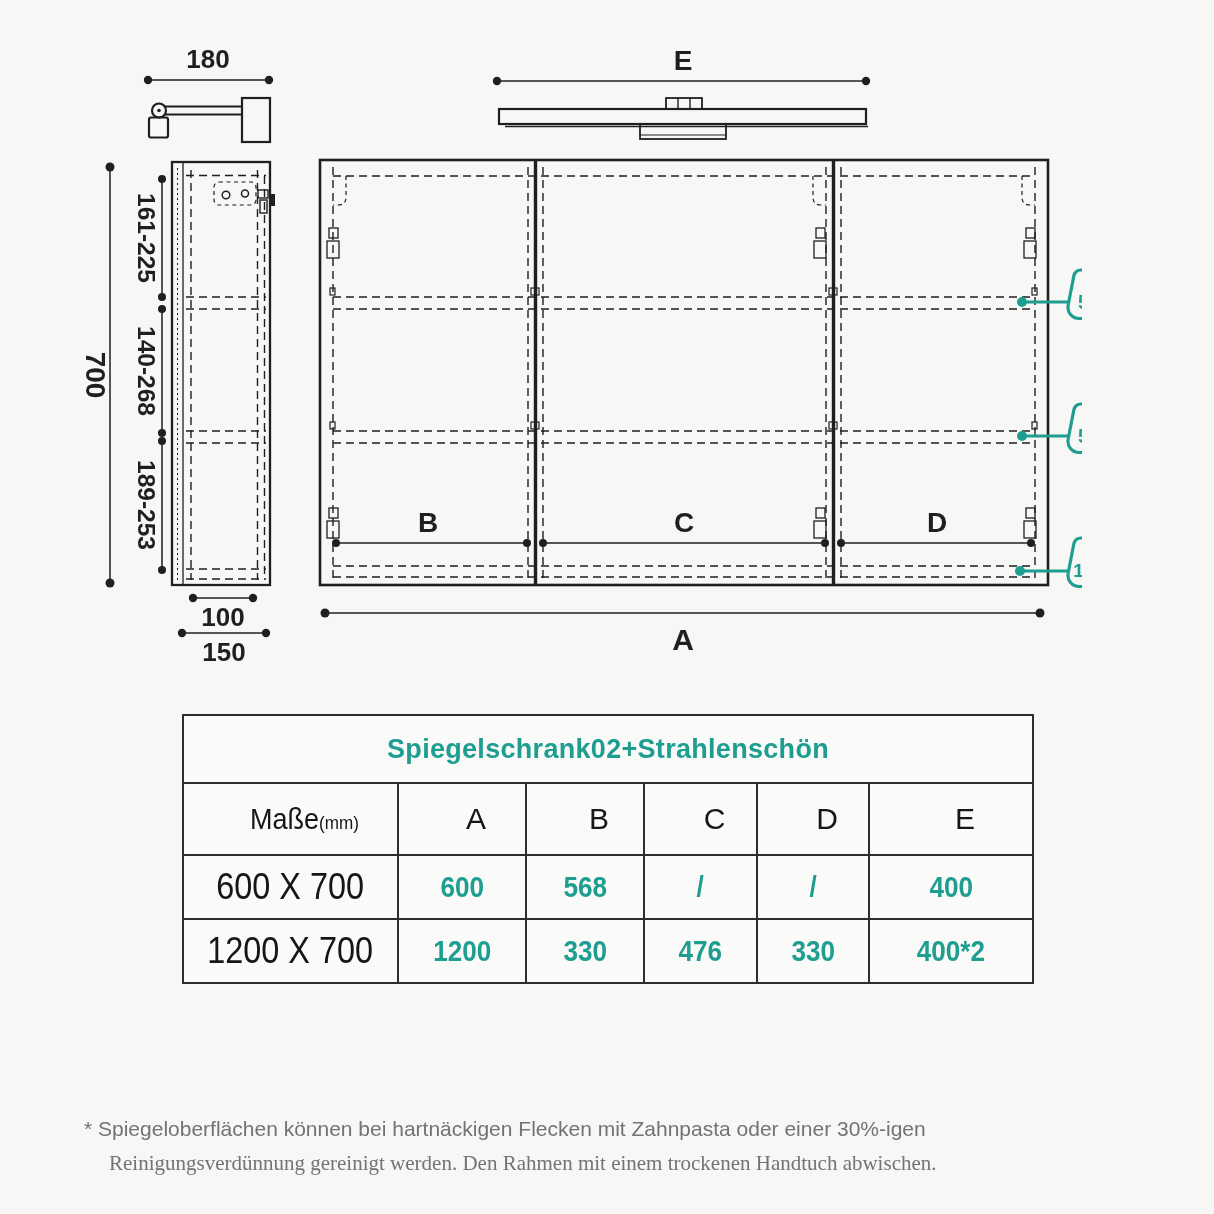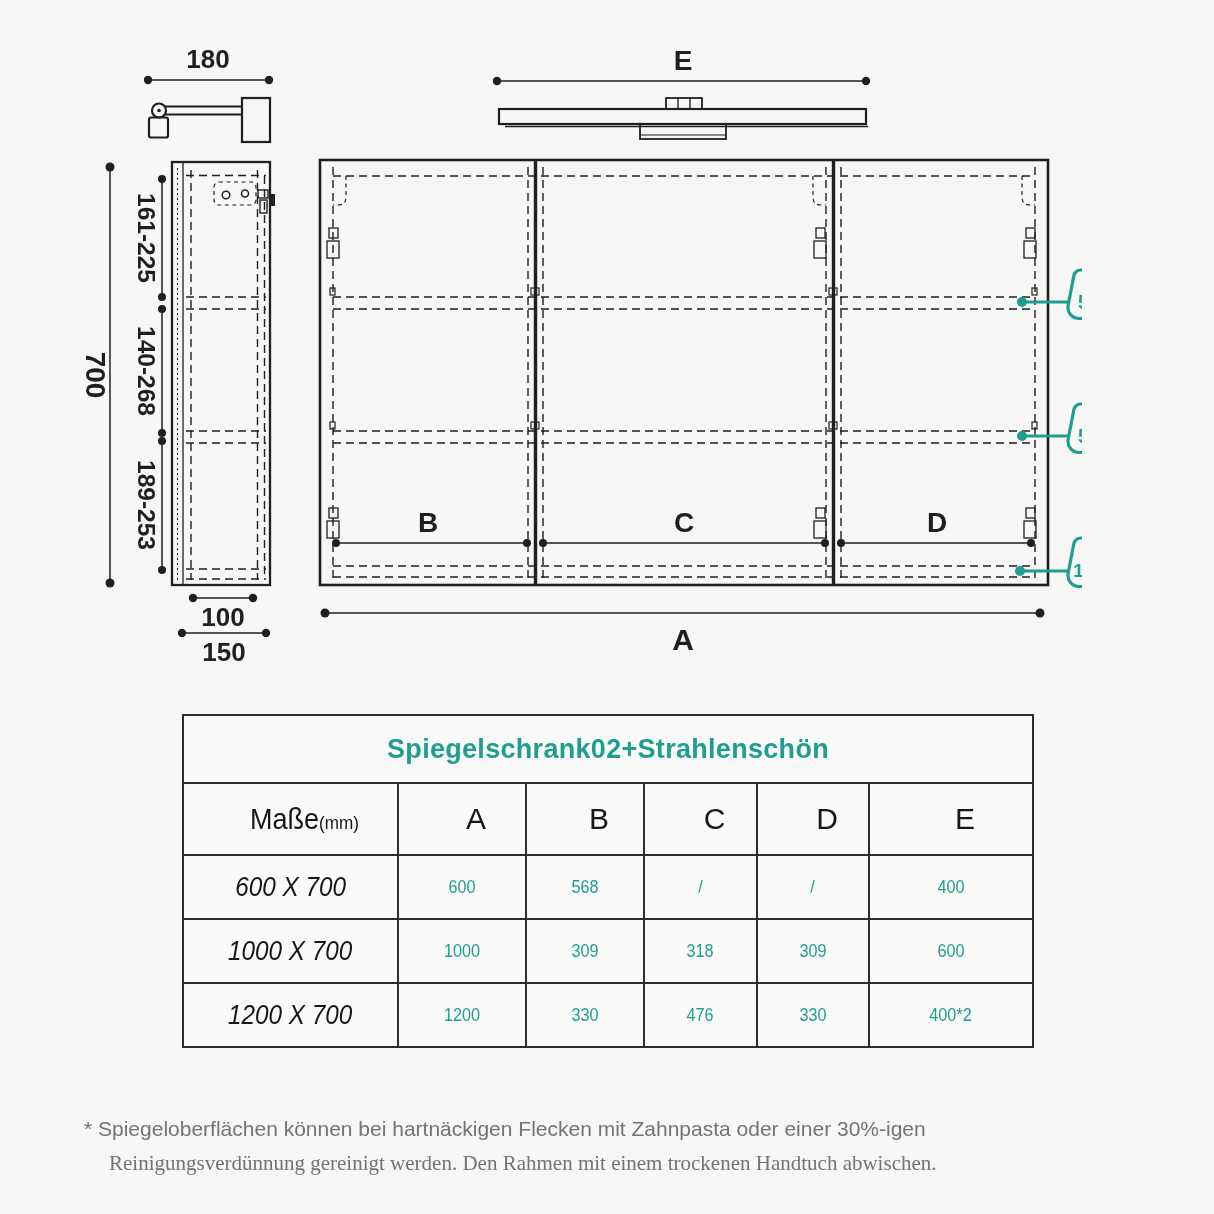--- a/index.html
+++ b/index.html
@@ -37,22 +37,22 @@
     margin-top:16px;
   }
   .size-table td{
     border:2px solid var(--color-border);
     text-align:center;vertical-align:middle;
     padding:0;
   }
   .t-title td{height:66px;font-size:27px;font-weight:bold;color:var(--color-accent);letter-spacing:.3px;}
   .t-head td{height:70px;font-size:30px;color:#161616;padding-left:28px;}
   .t-row td{height:62px;}
-  .t-size{font-size:27px;color:#161616;font-style:italic;}
-  .t-val{font-size:18px;font-weight:normal;color:var(--color-accent);}
+  .t-size{font-size:36px;color:#161616;}
+  .t-val{font-size:29px;font-weight:bold;color:var(--color-accent);}
   .cnd{display:inline-block;transform:scaleX(.9);transform-origin:center;white-space:nowrap;}
   .mm-unit{font-size:19px;}
 
   
   .footnote{
     position:absolute;left:84px;top:1112px;width:1070px;
     font-size:21px;line-height:34px;color:#737373;
   }
   .footnote .fn-line2{padding-left:25px;font-family:Liberation Serif, serif;}
 </style>
@@ -281,28 +281,20 @@
     </tr>
     <tr class="t-row">
       <td class="t-size"><span class="cnd">600 X 700</span></td>
       <td class="t-val"><span class="cnd">600</span></td>
       <td class="t-val"><span class="cnd">568</span></td>
       <td class="t-val"><span class="cnd">/</span></td>
       <td class="t-val"><span class="cnd">/</span></td>
       <td class="t-val"><span class="cnd">400</span></td>
     </tr>
     <tr class="t-row">
-      <td class="t-size"><span class="cnd">1000 X 700</span></td>
-      <td class="t-val"><span class="cnd">1000</span></td>
-      <td class="t-val"><span class="cnd">309</span></td>
-      <td class="t-val"><span class="cnd">318</span></td>
-      <td class="t-val"><span class="cnd">309</span></td>
-      <td class="t-val"><span class="cnd">600</span></td>
-    </tr>
-    <tr class="t-row">
       <td class="t-size"><span class="cnd">1200 X 700</span></td>
       <td class="t-val"><span class="cnd">1200</span></td>
       <td class="t-val"><span class="cnd">330</span></td>
       <td class="t-val"><span class="cnd">476</span></td>
       <td class="t-val"><span class="cnd">330</span></td>
       <td class="t-val"><span class="cnd">400*2</span></td>
     </tr>
   </tbody>
     </table>
 

